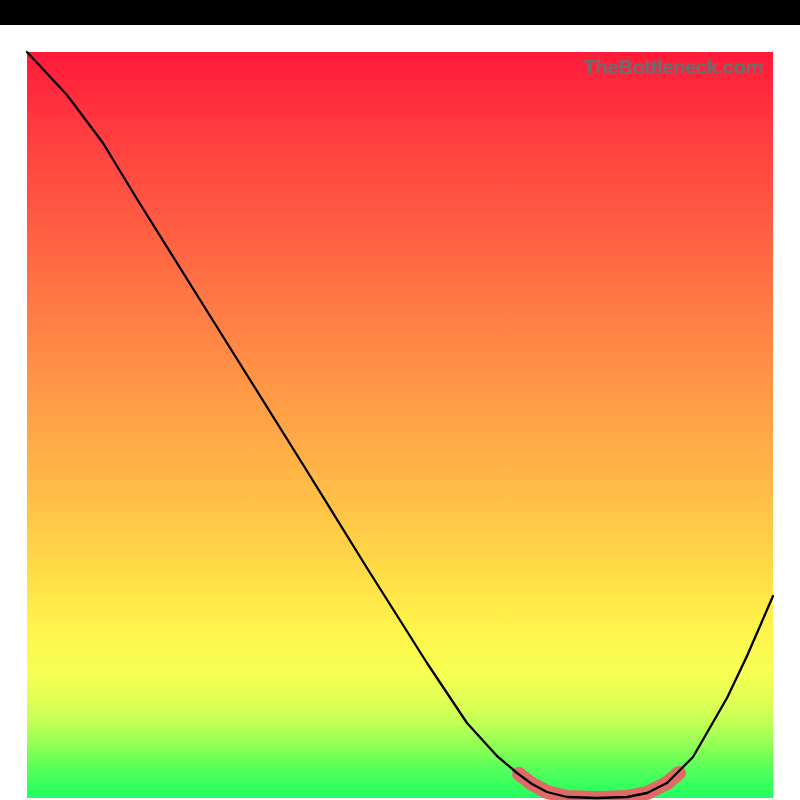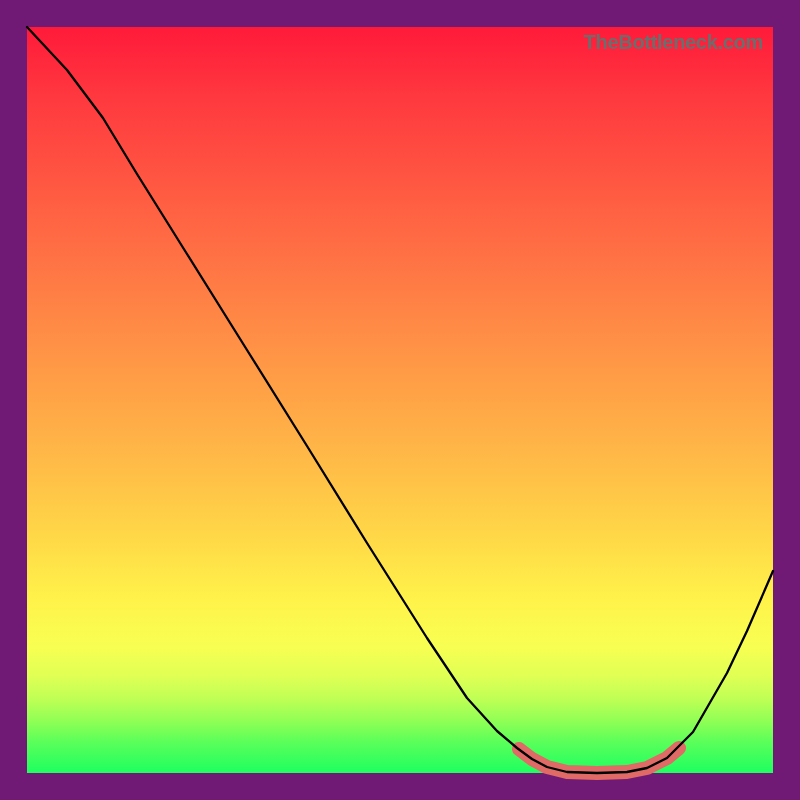--- a/index.html
+++ b/index.html
@@ -7,21 +7,22 @@
     padding: 0;
     width: 800px;
     height: 800px;
     overflow: hidden;
     background: #000;
     font-family: Arial, Helvetica, sans-serif;
   }
   .frame {
     position: absolute;
     inset: 0;
-    background: #701a75;
+    background: #ffffff;
+    margin-top: 25px;
   }
   .plot {
     position: absolute;
     left: 27px;
     top: 27px;
     width: 746px;
     height: 746px;
     background: linear-gradient(to bottom,
       #ff1a3a 0%,
       #ff3a3f 10%,

